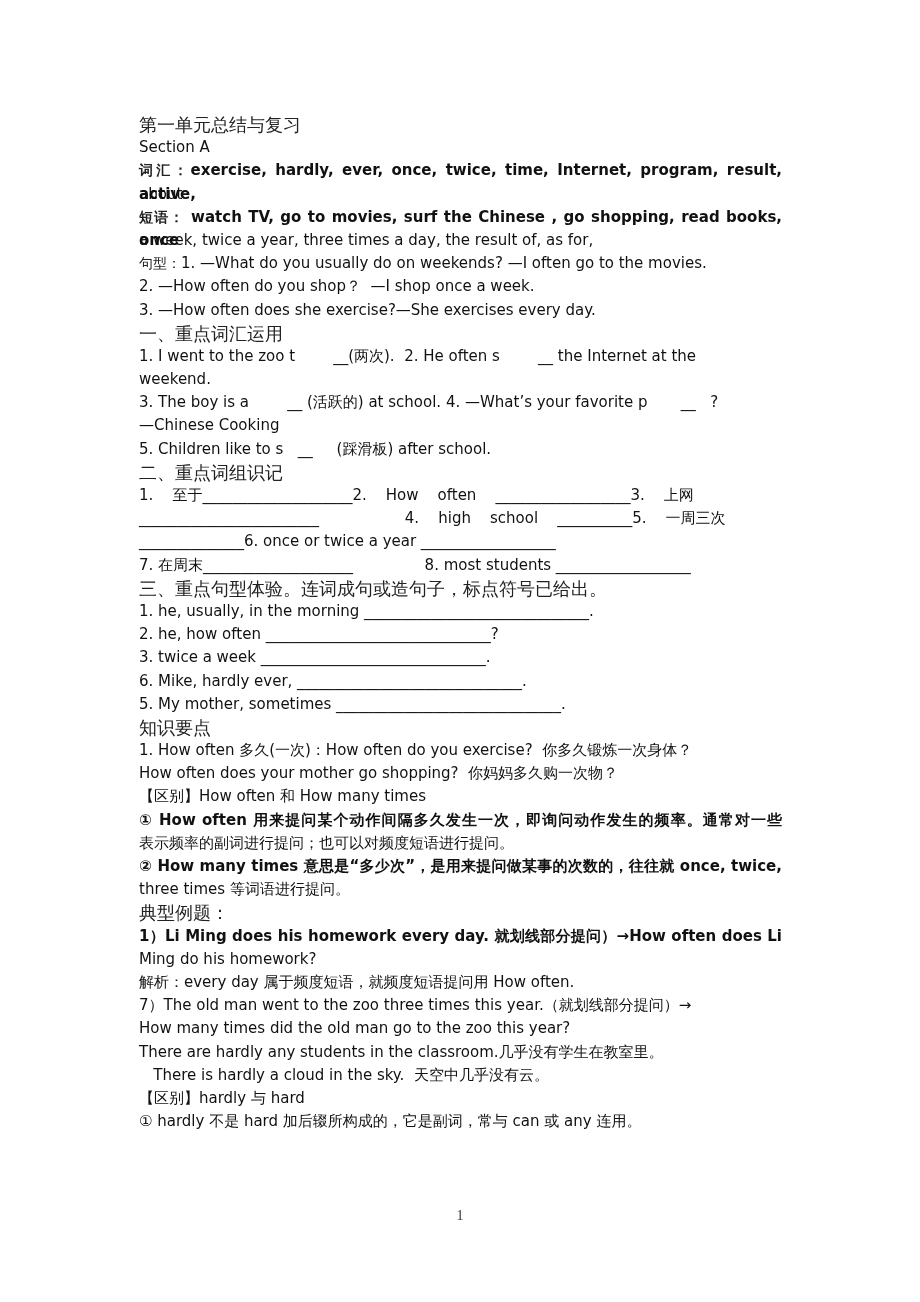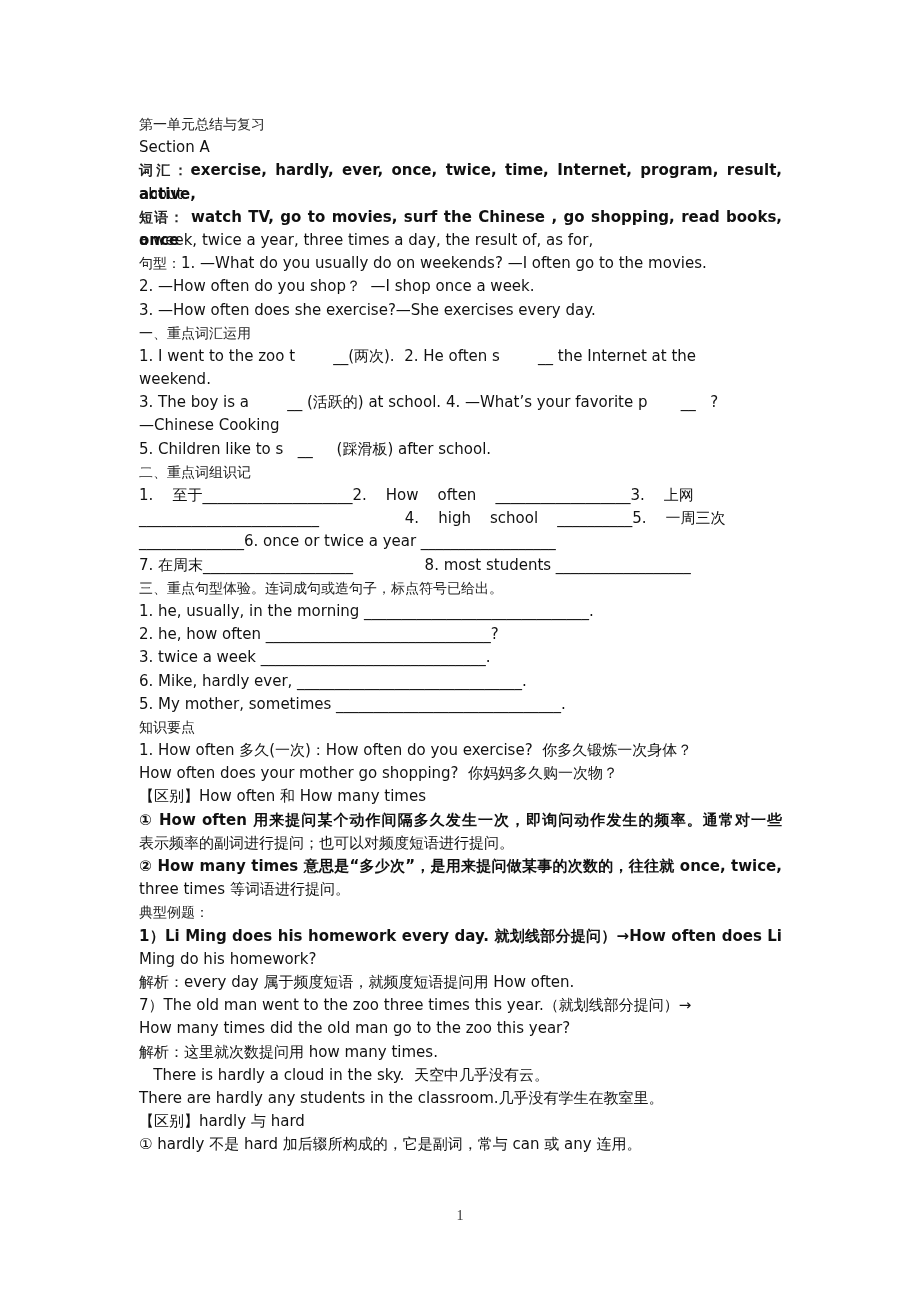--- a/index.html
+++ b/index.html
@@ -5,21 +5,21 @@
     html, body { margin: 0; padding: 0; background: #ffffff; }
     body { width: 920px; height: 1302px; position: relative; overflow: hidden; }
     .page {
       position: absolute; left: 139px; top: 113px; width: 643px;
       font-family: "DejaVu Sans", "Liberation Sans", sans-serif;
       font-size: 15px; color: #111; line-height: 23.2px;
     }
     .line { white-space: pre; height: 23.2px; overflow: visible; }
     .wrap-line { text-align: justify; text-align-last: justify; white-space: normal; height: 23.2px; font-weight: bold; }
     .cn { font-family: "DejaVu Serif", "Liberation Serif", serif; font-size: 14px; color: #222; }
-    .heading { font-family: "DejaVu Serif", "Liberation Serif", serif; font-size: 14px; color: #222; }
+    .heading { font-family: "DejaVu Serif", "Liberation Serif", serif; font-size: 18px; color: #222; }
     .page-number {
       position: absolute; top: 1208px; left: 0; width: 920px; text-align: center;
       font-family: "Liberation Serif", serif; font-size: 14px; color: #333;
     }
   </style>
 </head>
 <body>
 
 <div class="page">
   <div class="line heading">第一单元总结与复习</div>
@@ -62,21 +62,20 @@
   <div class="wrap-line">① How often 用来提问某个动作间隔多久发生一次，即询问动作发生的频率。通常对一些</div>
   <div class="line">表示频率的副词进行提问；也可以对频度短语进行提问。</div>
   <div class="wrap-line">② How many times 意思是“多少次”，是用来提问做某事的次数的，往往就 once, twice,</div>
   <div class="line">three times 等词语进行提问。</div>
   <div class="line heading">典型例题：</div>
   <div class="wrap-line">1）Li Ming does his homework every day.  就划线部分提问）→How often does Li</div>
   <div class="line">Ming do his homework?</div>
   <div class="line">解析：every day 属于频度短语，就频度短语提问用 How often.</div>
   <div class="line">7）The old man went to the zoo three times this year.（就划线部分提问）→</div>
   <div class="line">How many times did the old man go to the zoo this year?</div>
-  <div class="line">解析：这里就次数提问用 how many times.</div>
 
+  <div class="line">There are hardly any students in the classroom.几乎没有学生在教室里。</div>
   <div class="line">   There is hardly a cloud in the sky.  天空中几乎没有云。</div>
-  <div class="line">There are hardly any students in the classroom.几乎没有学生在教室里。</div>
   <div class="line">【区别】hardly 与 hard</div>
   <div class="line">① hardly 不是 hard 加后辍所构成的，它是副词，常与 can 或 any 连用。</div>
 </div>
 
 <div class="page-number">1</div>
 
 </body></html>

